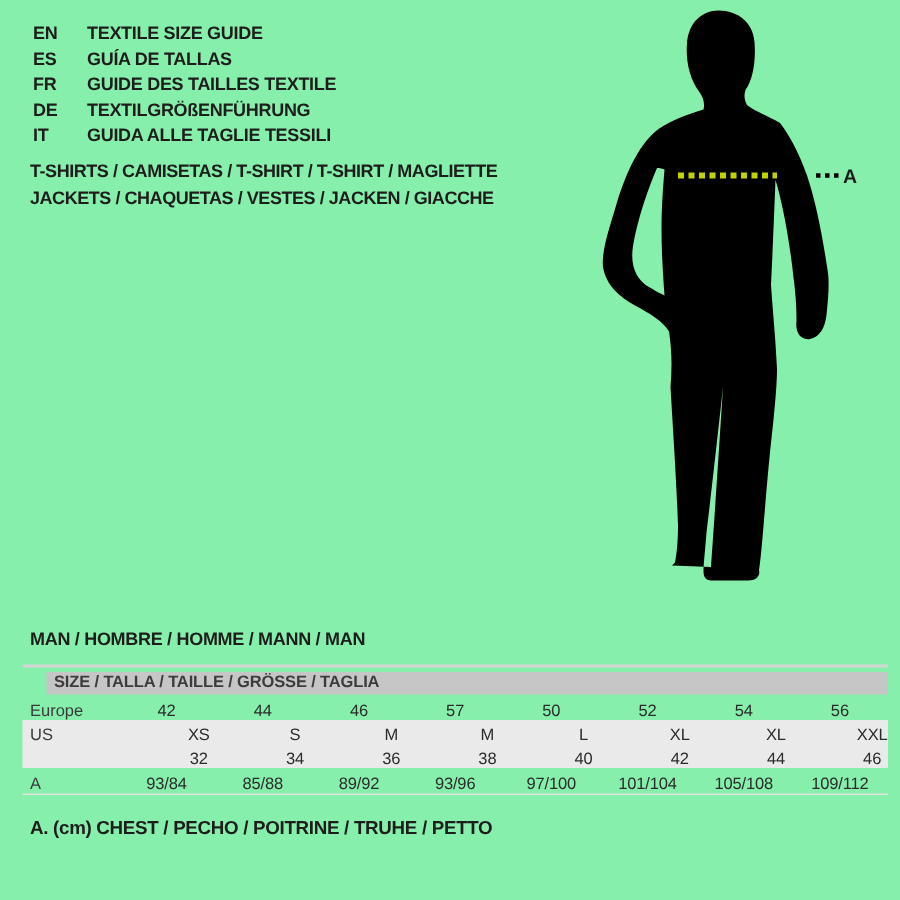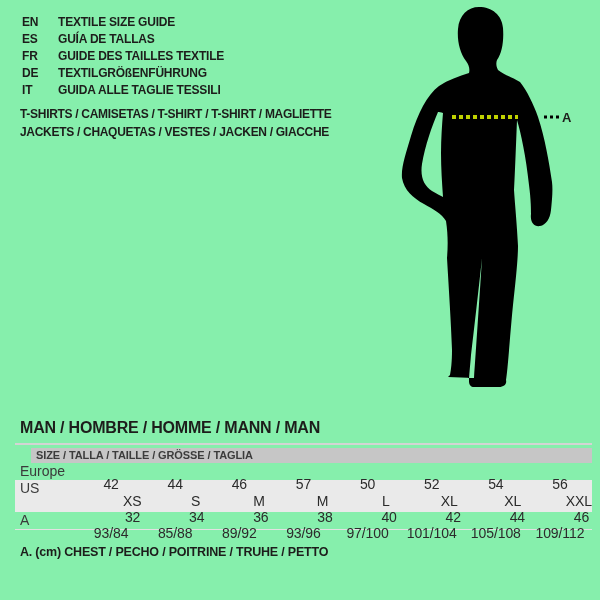--- a/index.html
+++ b/index.html
@@ -21,39 +21,39 @@
   .lang-label { white-space: nowrap; }
 
   
   .categories { position: absolute; left: 20px; top: 105px; }
   .category-line { font-size: 12px; font-weight: 700; letter-spacing: -0.3px; line-height: 18px; white-space: nowrap; }
 
   
   .figure-svg { position: absolute; left: 395px; top: 0; width: 185px; height: 395px; }
 
   
-  .section-title { position: absolute; left: 20px; top: 419px; font-size: 16px; font-weight: 700; letter-spacing: -0.2px; }
+  .section-title { position: absolute; left: 20px; top: 419px; font-size: 12px; font-weight: 700; letter-spacing: -0.2px; }
 
   
   .size-table { position: absolute; left: 15px; top: 443px; width: 577px; }
   .thin-line { height: 2px; background: #d4d4d4; }
   .thin-line.top { margin-bottom: 3px; }
   .thin-line.bottom { background: #e2e2e2; height: 1px; }
   .thead {
     background: #c6c6c6;
     color: #3c3c3c;
     font-size: 11px;
     font-weight: 600;
     letter-spacing: -0.1px;
     height: 15px;
     line-height: 15px;
     padding-left: 5px;
     margin-left: 16px;
   }
-  .trow { display: flex; align-items: flex-start; height: 17px; font-size: 14px; }
+  .trow { display: flex; align-items: flex-end; height: 17px; font-size: 11px; }
   .trow.shaded { background: #eaeaea; height: 16px; gap: 43px; }
   .trow .rlabel { width: 64px; padding-left: 5px; color: #3a3a3a; }
   .trow .cell { flex: 1; text-align: center; color: #2b2b2b; letter-spacing: -0.1px; margin-top: 13px; }
 
   
   .footnote { position: absolute; left: 20px; top: 545px; font-size: 12.5px; font-weight: 700; letter-spacing: -0.2px; }
 </style>
 </head>
 <body>
 

